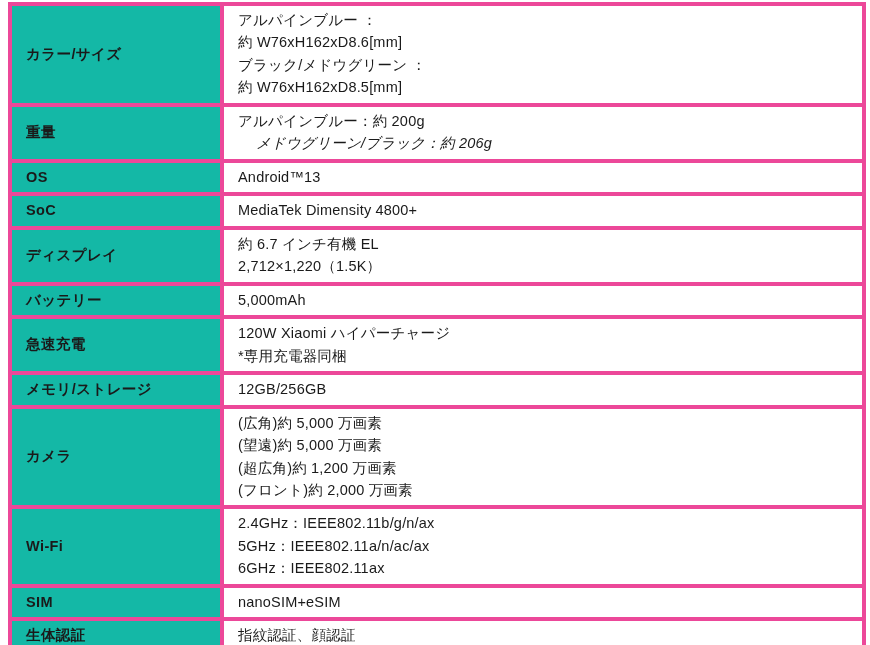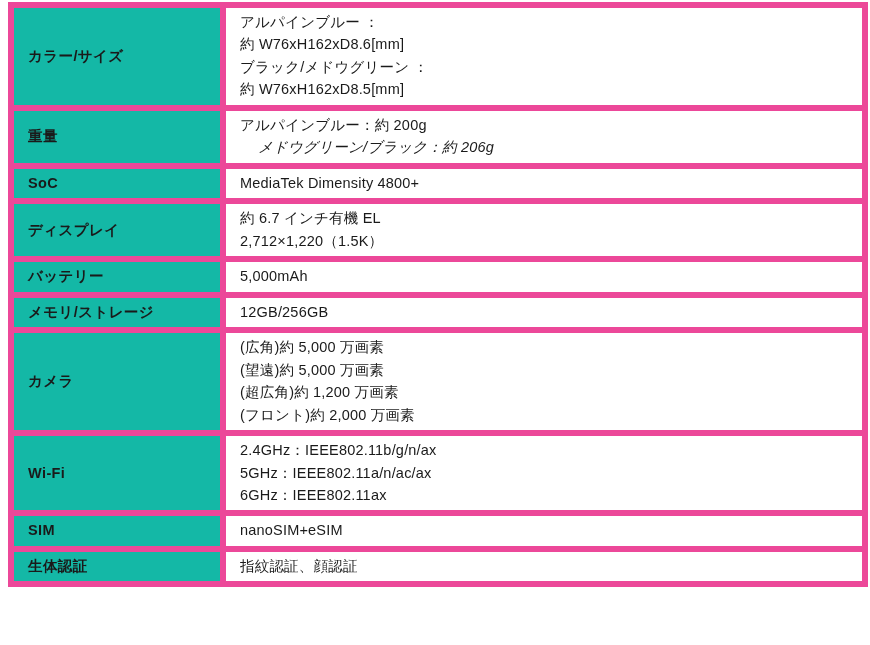--- a/index.html
+++ b/index.html
@@ -20,21 +20,21 @@
     width: 854px;
   }
   table.spec {
     border-collapse: collapse;
     width: 854px;
     table-layout: fixed;
   }
   table.spec col.c1 { width: 212px; }
   table.spec col.c2 { width: 642px; }
   table.spec td {
-    border: 6px solid #ec4899;
+    border: 4px solid #ec4899;
     padding: 3px 6px 4px 14px;
     vertical-align: middle;
     font-size: 14.5px;
     line-height: 1.55;
     color: #1a1a1a;
   }
   table.spec td.label {
     background: #14b8a6;
     font-weight: bold;
     letter-spacing: 0.4px;
@@ -72,36 +72,49 @@
           </td>
         </tr>
         <tr>
           <td class="label">重量</td>
           <td class="value">
             <span class="ln">アルパインブルー：約 200g</span>
             <span class="ln indent">メドウグリーン/ブラック：約 206g</span>
           </td>
         </tr>
         <tr>
+          <td class="label">OS</td>
+          <td class="value">
+            <span class="ln">Android™13</span>
+          </td>
+        </tr>
+        <tr>
           <td class="label">SoC</td>
           <td class="value">
             <span class="ln">MediaTek Dimensity 4800+</span>
           </td>
         </tr>
         <tr>
           <td class="label">ディスプレイ</td>
           <td class="value">
             <span class="ln">約 6.7 インチ有機 EL</span>
             <span class="ln">2,712×1,220（1.5K）</span>
           </td>
         </tr>
         <tr>
           <td class="label">バッテリー</td>
           <td class="value">
             <span class="ln">5,000mAh</span>
+          </td>
+        </tr>
+        <tr>
+          <td class="label">急速充電</td>
+          <td class="value">
+            <span class="ln">120W Xiaomi ハイパーチャージ</span>
+            <span class="ln">*専用充電器同梱</span>
           </td>
         </tr>
         <tr>
           <td class="label">メモリ/ストレージ</td>
           <td class="value">
             <span class="ln">12GB/256GB</span>
           </td>
         </tr>
         <tr>
           <td class="label">カメラ</td>

